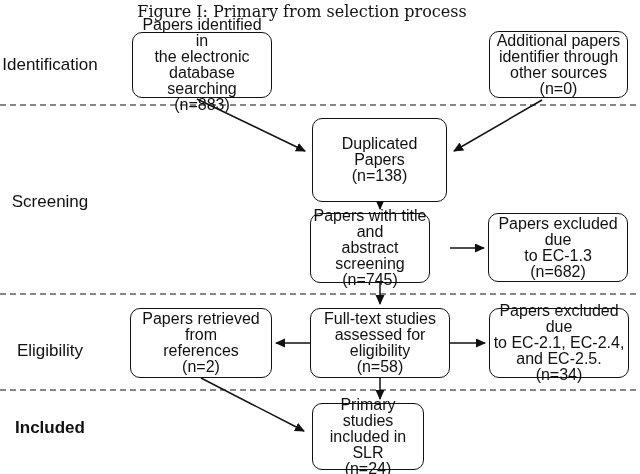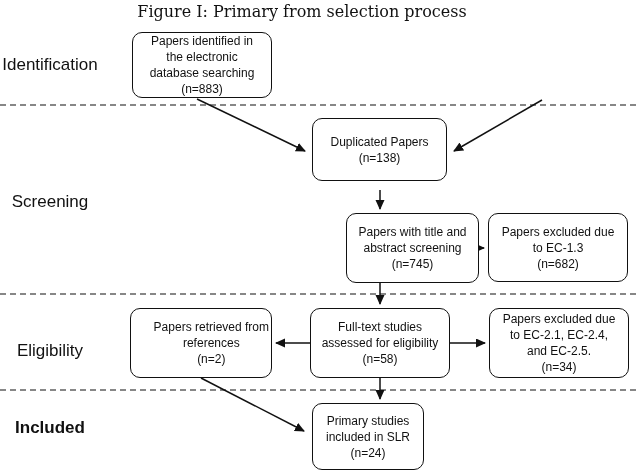--- a/index.html
+++ b/index.html
@@ -49,29 +49,29 @@
     border-radius: 10px;
     background: #ffffff;
     display: flex;
     align-items: center;
     justify-content: center;
     text-align: center;
     z-index: 1;
   }
   .flow-box .box-text {
     white-space: pre-line;
-    font-size: 12px;
+    font-size: 16px;
     line-height: 16px;
     padding: 0 2px;
   }
   
   #box-identified     { left: 132px; top: 32px;  width: 140px; height: 66px; }
   #box-additional     { left: 489px; top: 31px;  width: 139px; height: 67px; }
-  #box-duplicated     { left: 312px; top: 118px; width: 135px; height: 63px; }
-  #box-title-abstract { left: 310px; top: 213px; width: 133px; height: 70px; margin-left: 36px; }
+  #box-duplicated     { left: 312px; top: 118px; width: 135px; height: 84px; }
+  #box-title-abstract { left: 310px; top: 213px; width: 120px; height: 70px; }
   #box-excluded-ec13  { left: 488px; top: 213px; width: 140px; height: 69px; }
   #box-references     { left: 130px; top: 308px; width: 142px; height: 70px; justify-content: flex-end; }
   #box-fulltext       { left: 310px; top: 308px; width: 140px; height: 70px; }
   #box-excluded-ec2   { left: 489px; top: 308px; width: 140px; height: 70px; }
   #box-primary        { left: 312px; top: 403px; width: 112px; height: 67px; }
 
   #label-identification { top: 57px;  }
   #label-screening      { top: 194px; }
   #label-eligibility    { top: 343px; }
   #label-included       { top: 420px; font-weight: bold; }
@@ -110,20 +110,26 @@
   <div class="stage-label" id="label-eligibility">Eligibility</div>
   <div class="stage-label" id="label-included">Included</div>
 
   <div class="flow-box" id="box-identified">
     <span class="box-text">Papers identified in
 the electronic
 database searching
 (n=883)</span>
   </div>
 
+  <div class="flow-box" id="box-additional">
+    <span class="box-text">Additional papers
+identifier through
+other sources
+(n=0)</span>
+  </div>
 
   <div class="flow-box" id="box-duplicated">
     <span class="box-text">Duplicated Papers
 (n=138)</span>
   </div>
 
   <div class="flow-box" id="box-title-abstract">
     <span class="box-text">Papers with title and
 abstract screening
 (n=745)</span>

